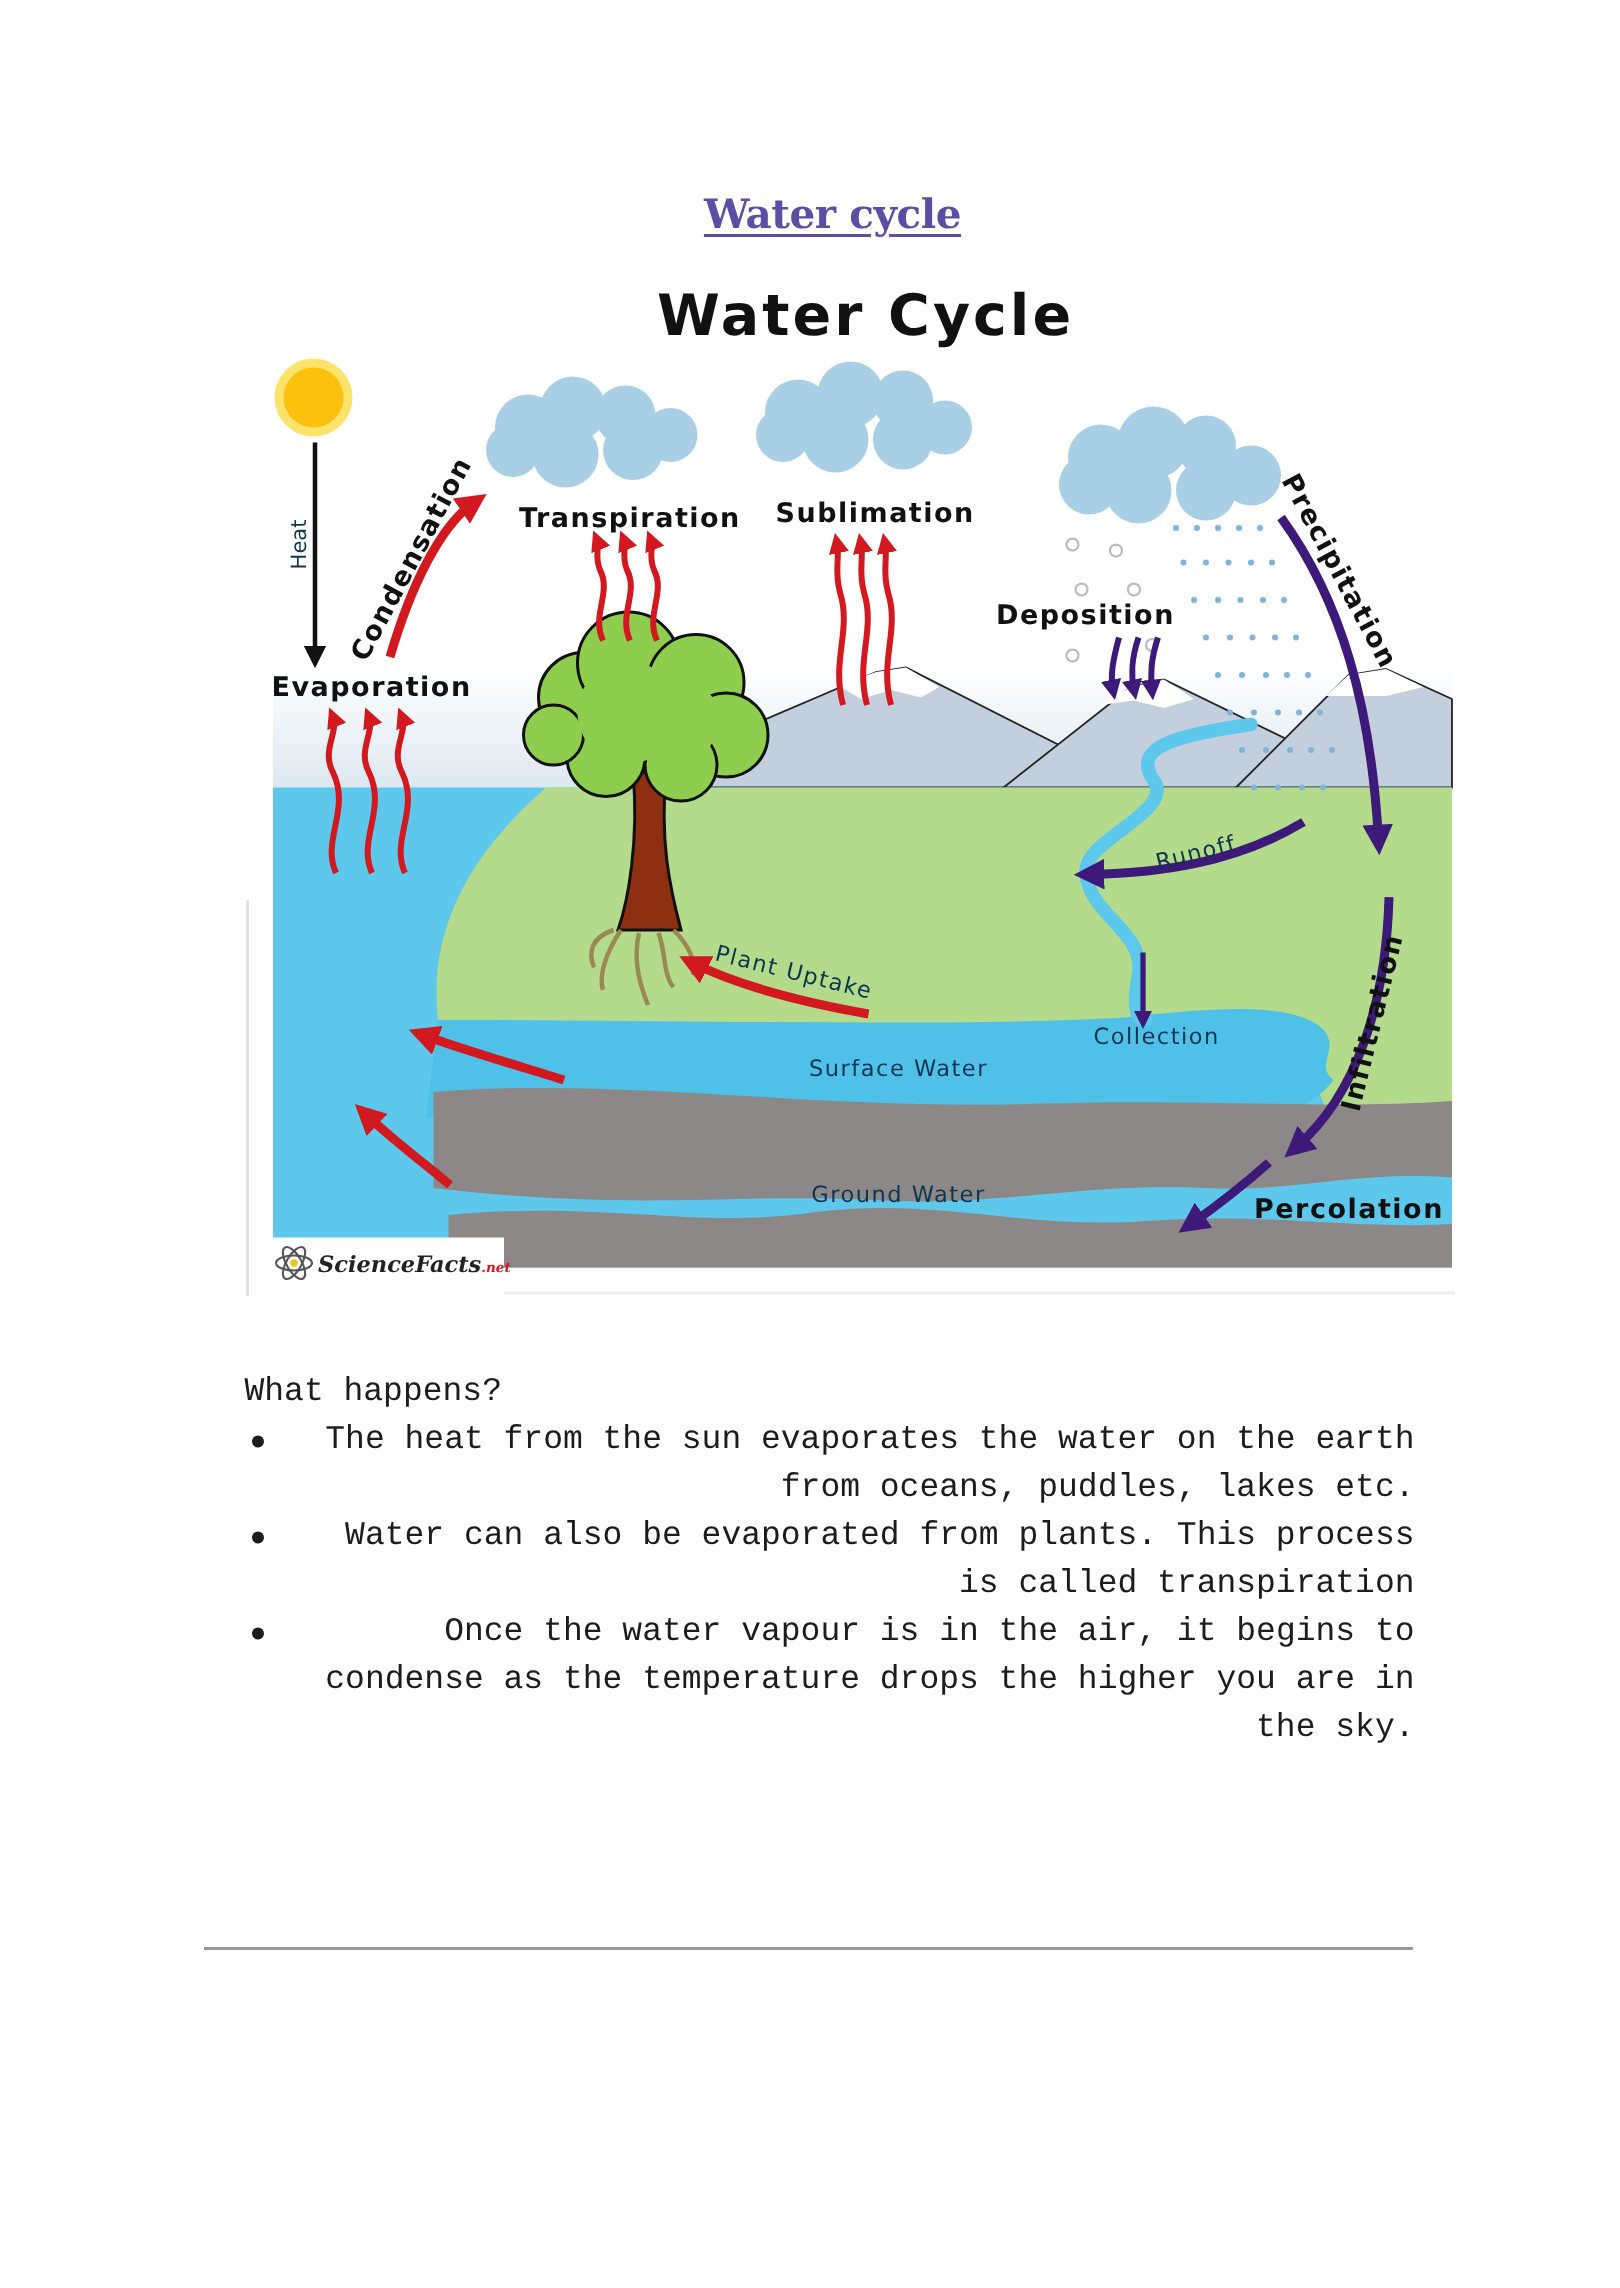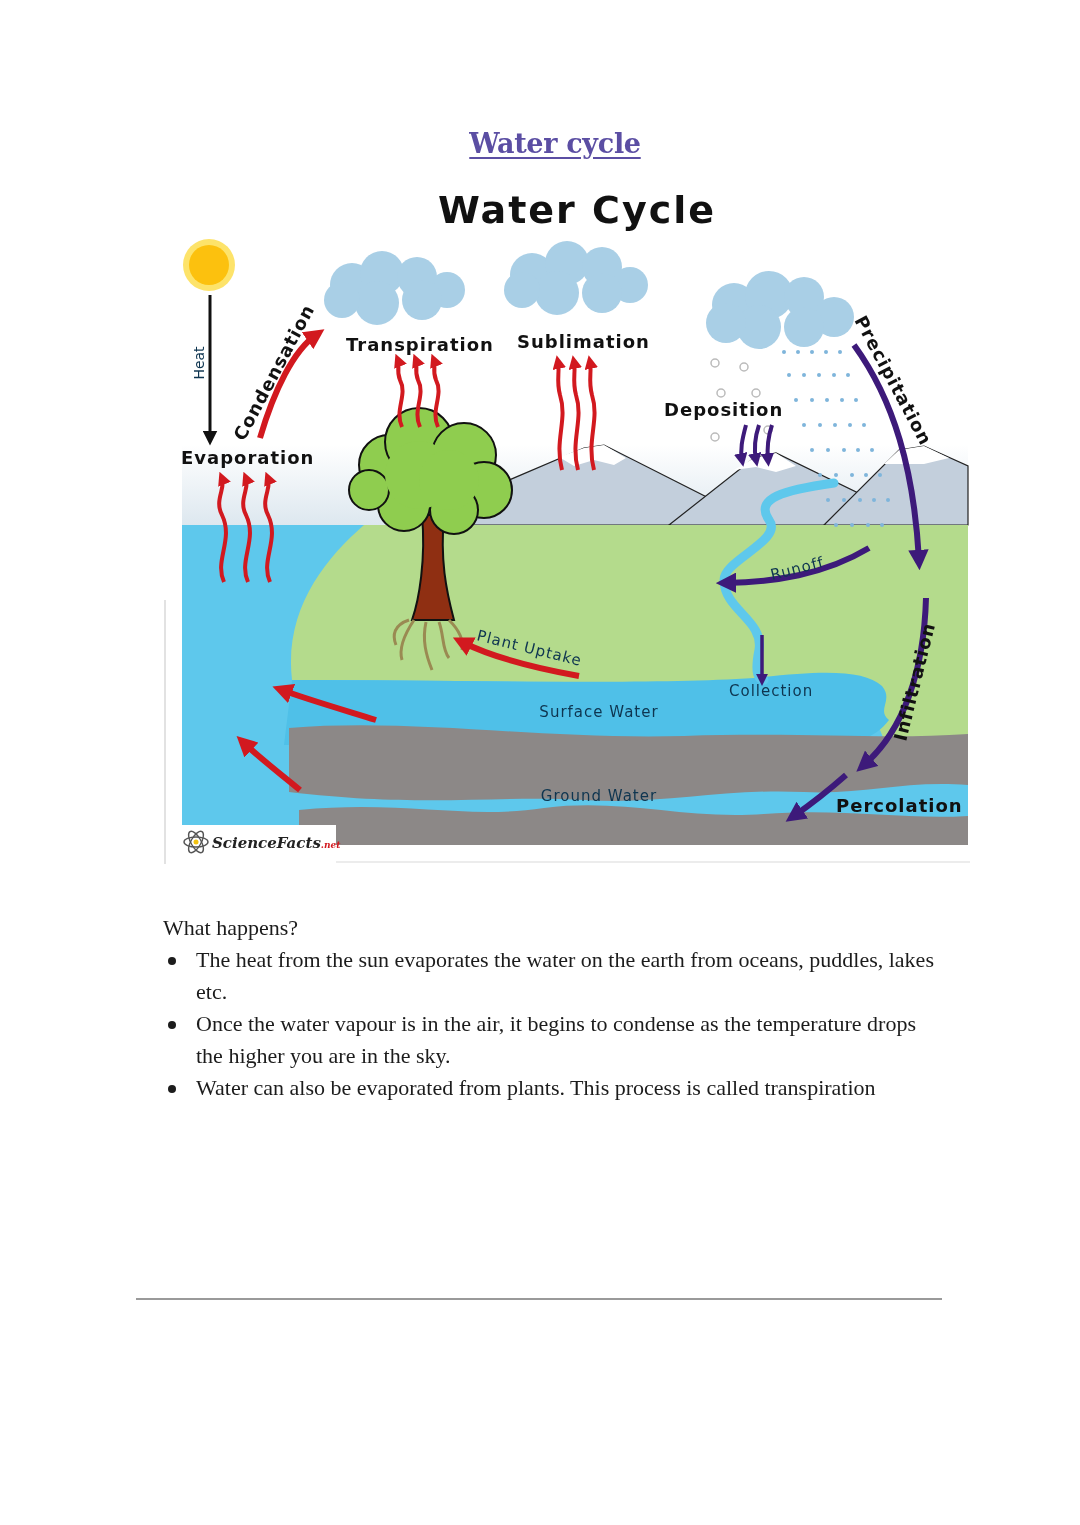--- a/index.html
+++ b/index.html
@@ -8,25 +8,25 @@
     position: absolute; left: 0; width: 1110px; top: 128px; text-align: center;
     font-family: "DejaVu Serif", "Liberation Serif", serif; font-weight: bold; font-size: 27px;
     color: #5b4ea3; text-decoration: underline; text-underline-offset: 4px; letter-spacing: -0.3px;
   }
   .diagram-wrap { position: absolute; left: 164px; top: 180px; width: 806px; height: 684px; }
   .diagram-wrap svg { display: block; }
   .lbl { font-family: "DejaVu Sans", "Liberation Sans", sans-serif; font-weight: bold; fill: #111; }
   .lbl-thin { font-family: "DejaVu Sans", "Liberation Sans", sans-serif; fill: #0e3550; }
   .body-text {
     position: absolute; left: 163px; top: 912px; width: 780px;
-    font-family: Liberation Serif, serif; font-size: 22px; line-height: 32px; color: #1c1c1c;
+    font-family: Liberation Mono, monospace; font-size: 22px; line-height: 32px; color: #1c1c1c;
   }
   .body-text .heading { margin: 0; }
   .body-text ul { margin: 0; padding: 0; list-style: none; }
-  .body-text li { position: relative; padding-left: 33px; }
+  .body-text li { position: relative; padding-left: 33px; text-align: right; }
   .body-text li::before {
     content: ""; position: absolute; left: 5px; top: 13px; width: 8px; height: 8px; border-radius: 50%; background: #1c1c1c;
   }
   .hr { position: absolute; left: 136px; top: 1298px; width: 806px; height: 2px; background: #9a9a9a; }
 </style>
 </head>
 <body>
 
 <div class="doc-title">Water cycle</div>
 
@@ -239,18 +239,18 @@
 
   <line x1="1" y1="420" x2="1" y2="684" stroke="#e2e2e2" stroke-width="2"></line>
   <line x1="172" y1="682" x2="806" y2="682" stroke="#ececec" stroke-width="2"></line>
 </svg>
 </div>
 
 <div class="body-text">
   <p class="heading">What happens?</p>
   <ul>
     <li>The heat from the sun evaporates the water on the earth from oceans, puddles, lakes etc.</li>
+    <li>Water can also be evaporated from plants. This process is called transpiration</li>
     <li>Once the water vapour is in the air, it begins to condense as the temperature drops the higher you are in the sky.</li>
-    <li>Water can also be evaporated from plants. This process is called transpiration</li>
   </ul>
 </div>
 
 <div class="hr"></div>
 
 </body></html>

